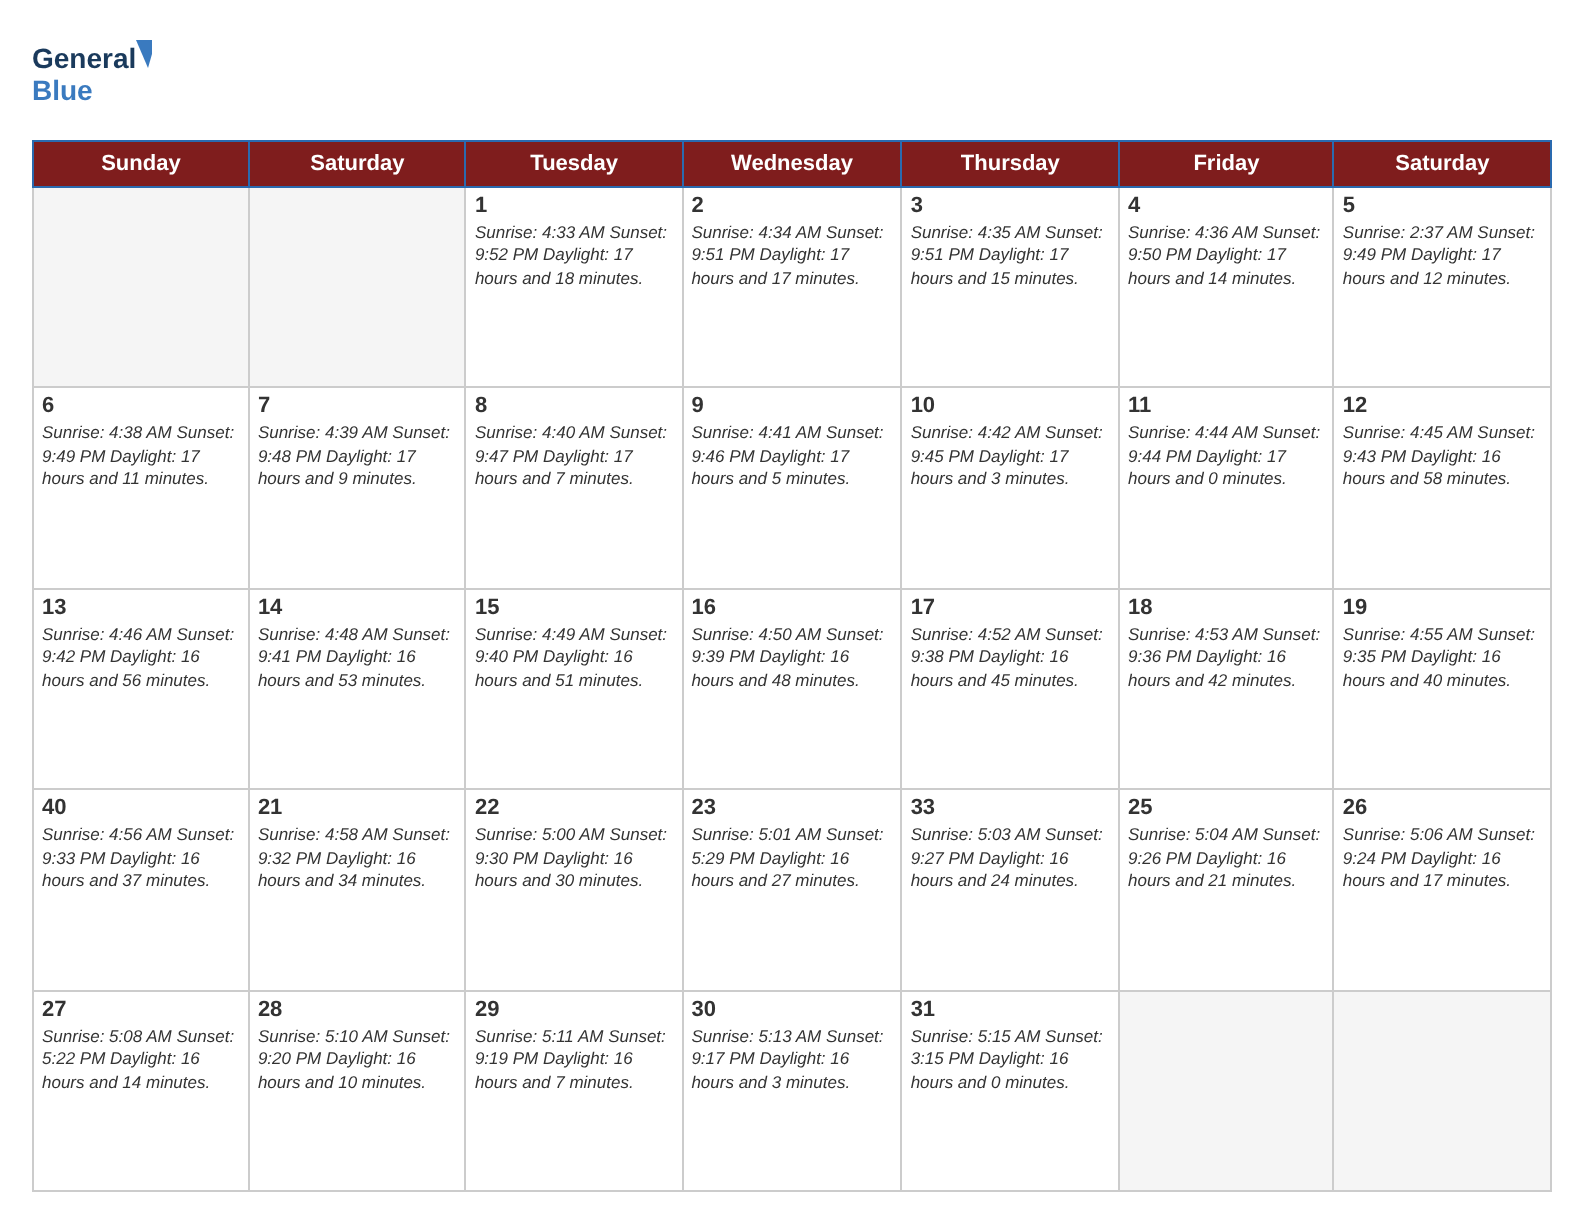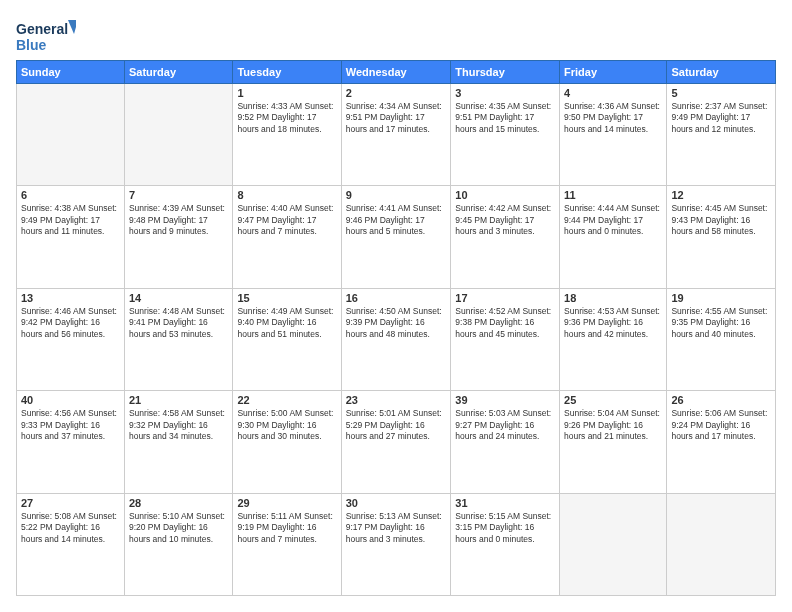--- a/index.html
+++ b/index.html
@@ -14,20 +14,21 @@
       width: 792px;
       height: 612px;
       padding: 16px;
       display: flex;
       flex-direction: column;
     }
     .header {
       display: flex;
       justify-content: space-between;
       align-items: flex-end;
+      margin-bottom: 10px;
     }
     .logo {
       display: flex;
       align-items: center;
       gap: 4px;
     }
     .title-area {
       text-align: right;
     }
     .main-title {
@@ -40,26 +41,26 @@
       font-size: 14px;
       font-weight: bold;
       color: #1a3a5c;
     }
     .calendar {
       width: 100%;
       border-collapse: collapse;
       flex: 1;
     }
     .calendar th {
-      background: #3b82f6;
+      background: #7f1d1d;
       color: #fff;
       font-size: 11px;
       font-weight: bold;
       padding: 5px 4px;
-      text-align: left;
+      text-align: center;
       border: 1px solid #2a6aaf;
     }
     .calendar td {
       border: 1px solid #ccc;
       vertical-align: top;
       padding: 3px 4px;
       width: 113px;
       height: 78px;
       font-size: 9px;
       color: #333;
@@ -71,20 +72,21 @@
     .day-num {
       font-size: 11px;
       font-weight: bold;
       color: #333;
       margin-bottom: 2px;
     }
     .day-info {
       font-size: 8.5px;
       line-height: 1.35;
       color: #333;
+      font-style: italic;
     }
   </style>
 </head>
 <body>
 
 <div class="page">
   <div class="header">
     <div class="logo">
   <svg width="60" height="44" viewBox="0 0 60 44">
     <text x="0" y="18" font-size="14" font-weight="bold" font-family="Arial" fill="#1a3a5c">General</text>
@@ -251,21 +253,21 @@
 Sunset: 9:30 PM
 Daylight: 16 hours and 30 minutes.</div>
           </td>
           <td>
             <div class="day-num">23</div>
             <div class="day-info">Sunrise: 5:01 AM
 Sunset: 5:29 PM
 Daylight: 16 hours and 27 minutes.</div>
           </td>
           <td>
-            <div class="day-num">39</div>
+            <div class="day-num">33</div>
             <div class="day-info">Sunrise: 5:03 AM
 Sunset: 9:27 PM
 Daylight: 16 hours and 24 minutes.</div>
           </td>
           <td>
             <div class="day-num">25</div>
             <div class="day-info">Sunrise: 5:04 AM
 Sunset: 9:26 PM
 Daylight: 16 hours and 21 minutes.</div>
           </td>

